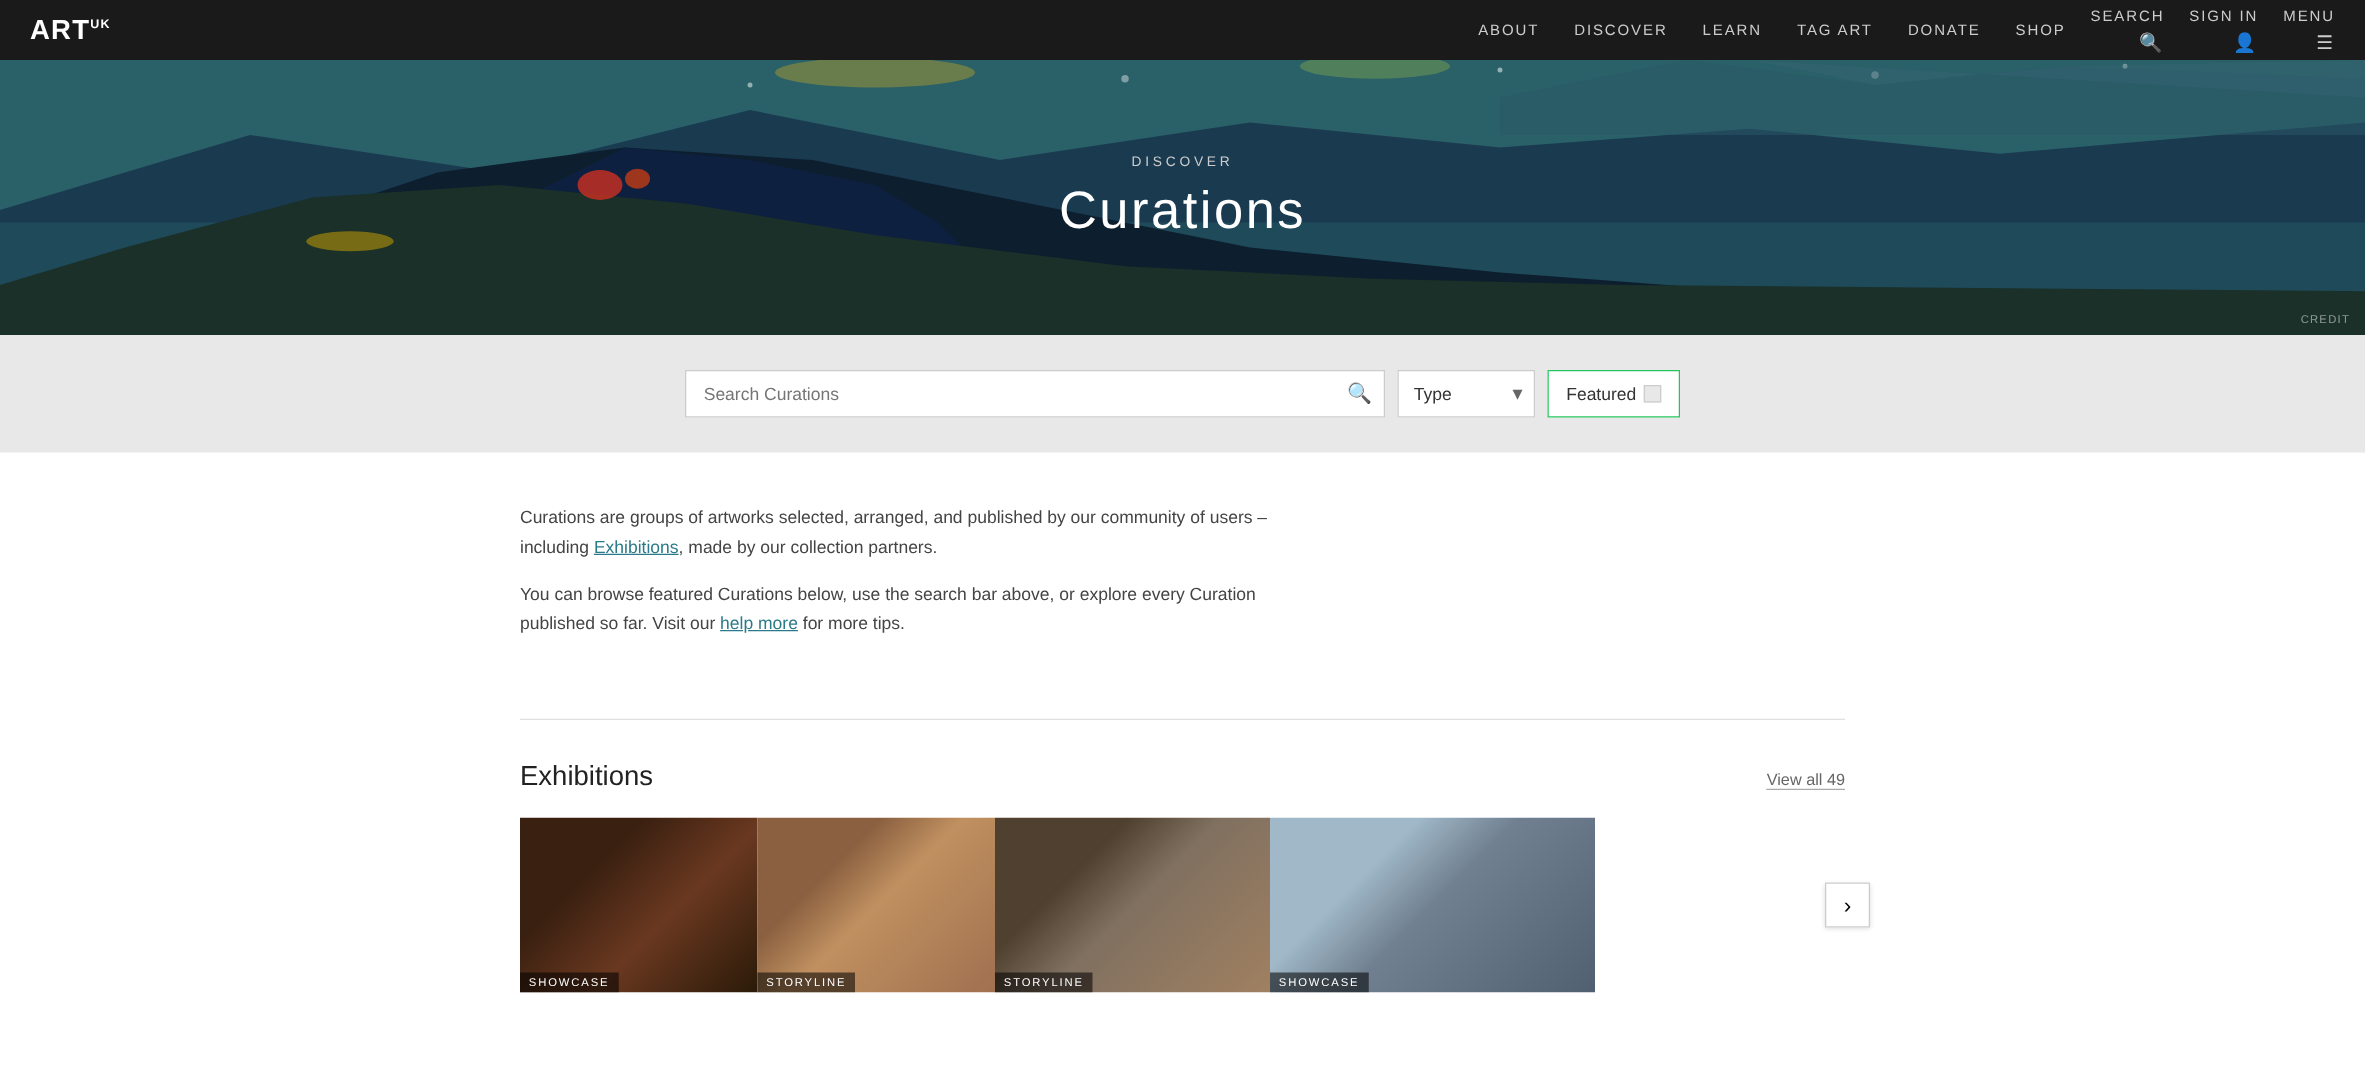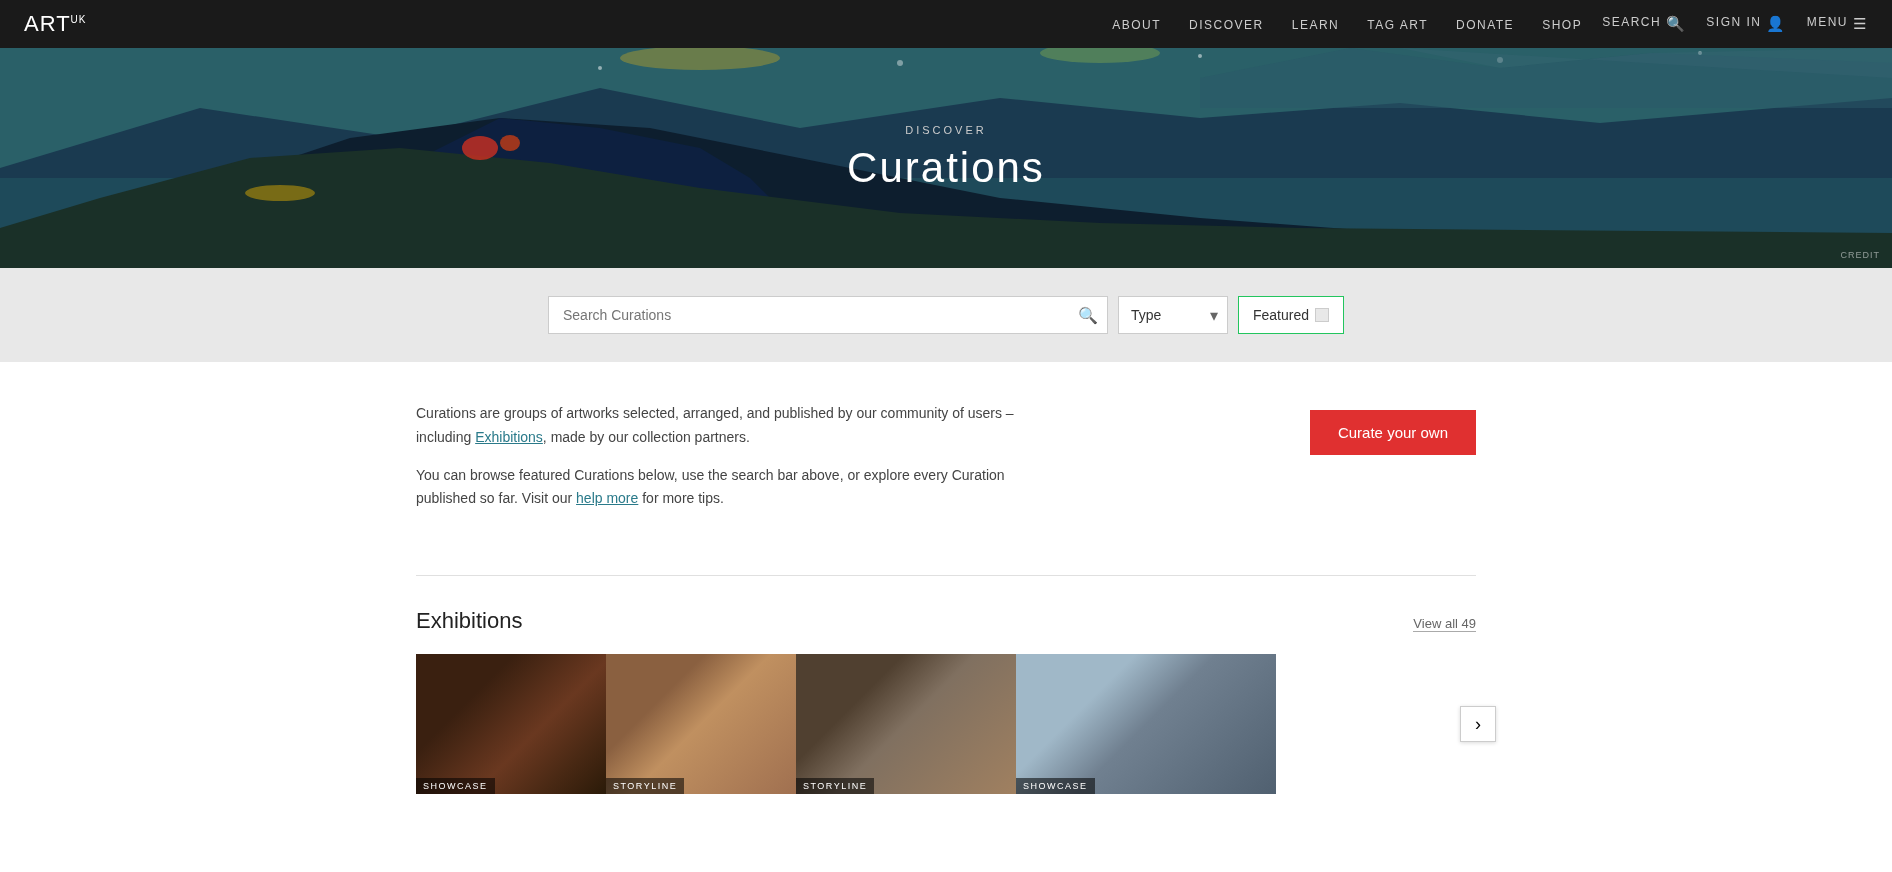--- a/index.html
+++ b/index.html
@@ -11,21 +11,21 @@
       height: 48px;
       display: flex;
       align-items: center;
       padding: 0 24px;
       position: relative;
       z-index: 10;
     }
     .nav-logo {
       color: #fff;
       font-size: 22px;
-      font-weight: normal;
+      font-weight: bold;
       letter-spacing: 1px;
       text-decoration: none;
       margin-right: auto;
     }
     .nav-logo sup { font-size: 10px; }
     .nav-links {
       display: flex;
       align-items: center;
       gap: 28px;
       list-style: none;
@@ -36,24 +36,25 @@
       font-size: 12px;
       letter-spacing: 1.5px;
       text-transform: uppercase;
     }
     .nav-search, .nav-signin, .nav-menu {
       color: #ccc;
       font-size: 12px;
       letter-spacing: 1.5px;
       text-transform: uppercase;
       display: flex;
-      align-items: flex-start;
+      align-items: flex-end;
       gap: 5px;
       cursor: pointer;
       margin-left: 20px;
+      flex-direction: column;
     }
     .nav-icon { font-size: 15px; }
 
     
     .hero {
       position: relative;
       height: 220px;
       overflow: hidden;
       background: linear-gradient(
         to bottom,
@@ -381,21 +382,20 @@
 <div class="main-content">
   <div class="intro-section">
     <div class="intro-text">
       <p>
         Curations are groups of artworks selected, arranged, and published by our community of users – including <a>Exhibitions</a>, made by our collection partners.
       </p>
       <p>
         You can browse featured Curations below, use the search bar above, or explore every Curation published so far. Visit our <a>help more</a> for more tips.
       </p>
     </div>
-    <button class="curate-btn">Curate your own</button>
   </div>
 
   <div class="exhibitions-section">
     <div class="exhibitions-header">
       <h2 class="exhibitions-title">Exhibitions</h2>
       <a class="view-all-link">View all 49</a>
     </div>
     <div class="gallery-scroll-wrap">
       <div class="gallery-scroll">
 

